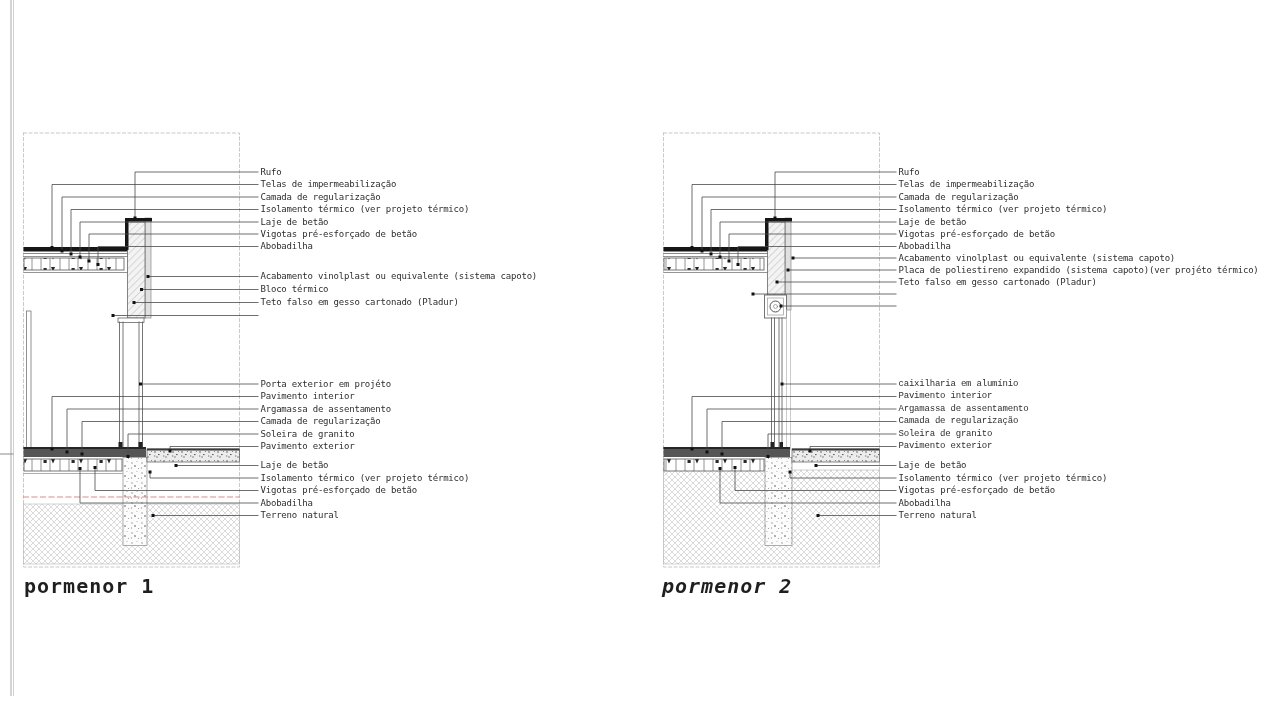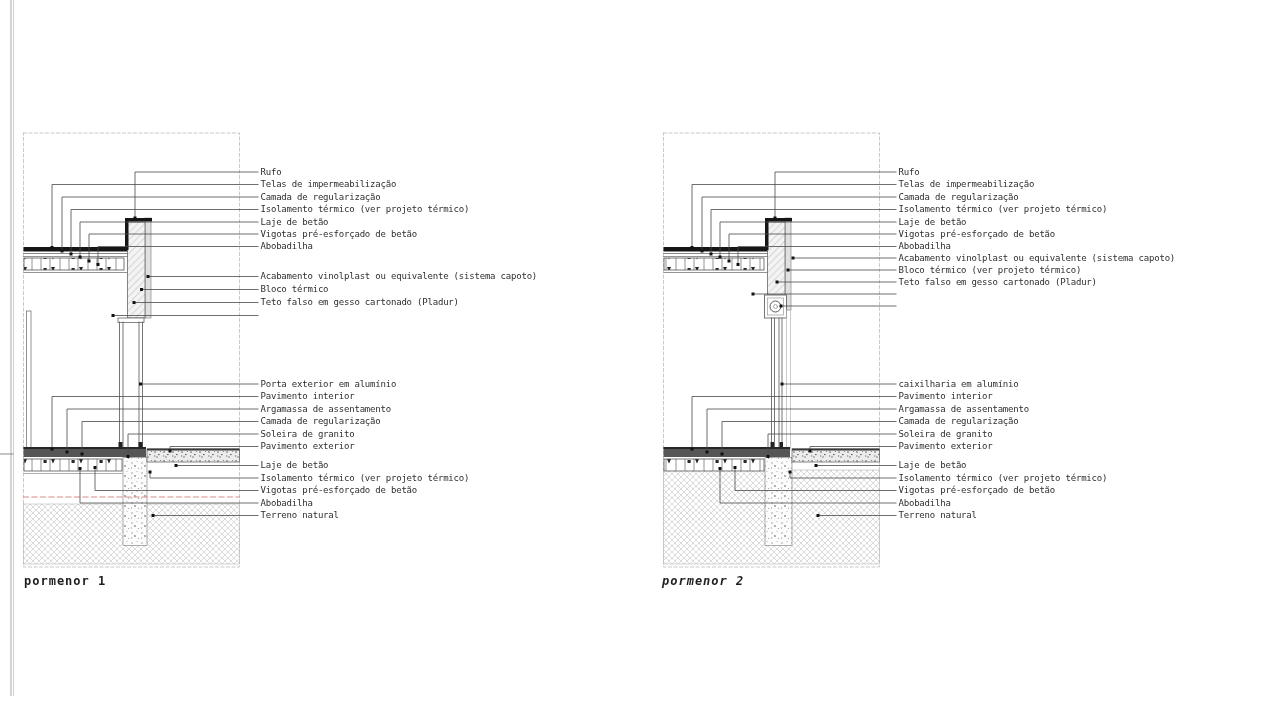--- a/index.html
+++ b/index.html
@@ -4,21 +4,21 @@
 <style>
   html,body{margin:0;padding:0;background:#fff;}
   .canvas{position:relative;width:1281px;height:696px;background:#ffffff;overflow:hidden;
           font-family:"DejaVu Sans Mono","Liberation Mono",monospace;}
   svg.draw{position:absolute;left:0;top:0;}
   .lblcol{position:absolute;color:#2e2e2e;font-size:9px;letter-spacing:-0.2px;white-space:nowrap;}
   .lblcol div{height:12.4px;line-height:12.4px;}
   .col-wall-1 div{height:13px;line-height:13px;}
   .col-wall-2 div{height:12px;line-height:12px;}
   .col-floor div,.col-ground div{height:12.5px;line-height:12.5px;}
-  .title{position:absolute;font-size:12px;font-weight:bold;color:#1f1f1f;letter-spacing:1px;}
+  .title{position:absolute;font-size:20px;font-weight:bold;color:#1f1f1f;letter-spacing:1px;}
 </style>
 </head>
 <body>
 
 <div class="canvas">
 
 <svg class="draw" width="1281" height="720" viewBox="0 0 1281 720">
   <defs>
     <pattern id="wallhatch" width="5" height="5" patternUnits="userSpaceOnUse" patternTransform="rotate(45)">
       <rect width="5" height="5" fill="#f3f3f3"></rect>
@@ -249,21 +249,21 @@
   <div>Laje de betão</div>
   <div>Vigotas pré-esforçado de betão</div>
   <div>Abobadilha</div>
 </div>
 <div class="lblcol col-wall-1" style="left:260.5px;top:270px;">
   <div>Acabamento vinolplast ou equivalente (sistema capoto)</div>
   <div>Bloco térmico</div>
   <div>Teto falso em gesso cartonado (Pladur)</div>
 </div>
 <div class="lblcol col-floor" style="left:260.5px;top:377.8px;">
-  <div>Porta exterior em alumínio</div>
+  <div>Porta exterior em projéto</div>
   <div>Pavimento interior</div>
   <div>Argamassa de assentamento</div>
   <div>Camada de regularização</div>
   <div>Soleira de granito</div>
   <div>Pavimento exterior</div>
 </div>
 <div class="lblcol col-ground" style="left:260.5px;top:459.3px;">
   <div>Laje de betão</div>
   <div>Isolamento térmico (ver projeto térmico)</div>
   <div>Vigotas pré-esforçado de betão</div>
@@ -275,24 +275,24 @@
   <div>Rufo</div>
   <div>Telas de impermeabilização</div>
   <div>Camada de regularização</div>
   <div>Isolamento térmico (ver projeto térmico)</div>
   <div>Laje de betão</div>
   <div>Vigotas pré-esforçado de betão</div>
   <div>Abobadilha</div>
 </div>
 <div class="lblcol col-wall-2" style="left:898.5px;top:252px;">
   <div>Acabamento vinolplast ou equivalente (sistema capoto)</div>
-  <div>Bloco térmico (ver projeto térmico)</div>
+  <div>Placa de poliestireno expandido (sistema capoto)(ver projéto térmico)</div>
   <div>Teto falso em gesso cartonado (Pladur)</div>
 </div>
-<div class="lblcol col-floor" style="left:898.5px;top:377.8px;">
+<div class="lblcol col-floor" style="left:898.5px;top:377.8px;font-family:Liberation Mono, monospace;">
   <div>caixilharia em alumínio</div>
   <div>Pavimento interior</div>
   <div>Argamassa de assentamento</div>
   <div>Camada de regularização</div>
   <div>Soleira de granito</div>
   <div>Pavimento exterior</div>
 </div>
 <div class="lblcol col-ground" style="left:898.5px;top:459.3px;">
   <div>Laje de betão</div>
   <div>Isolamento térmico (ver projeto térmico)</div>

